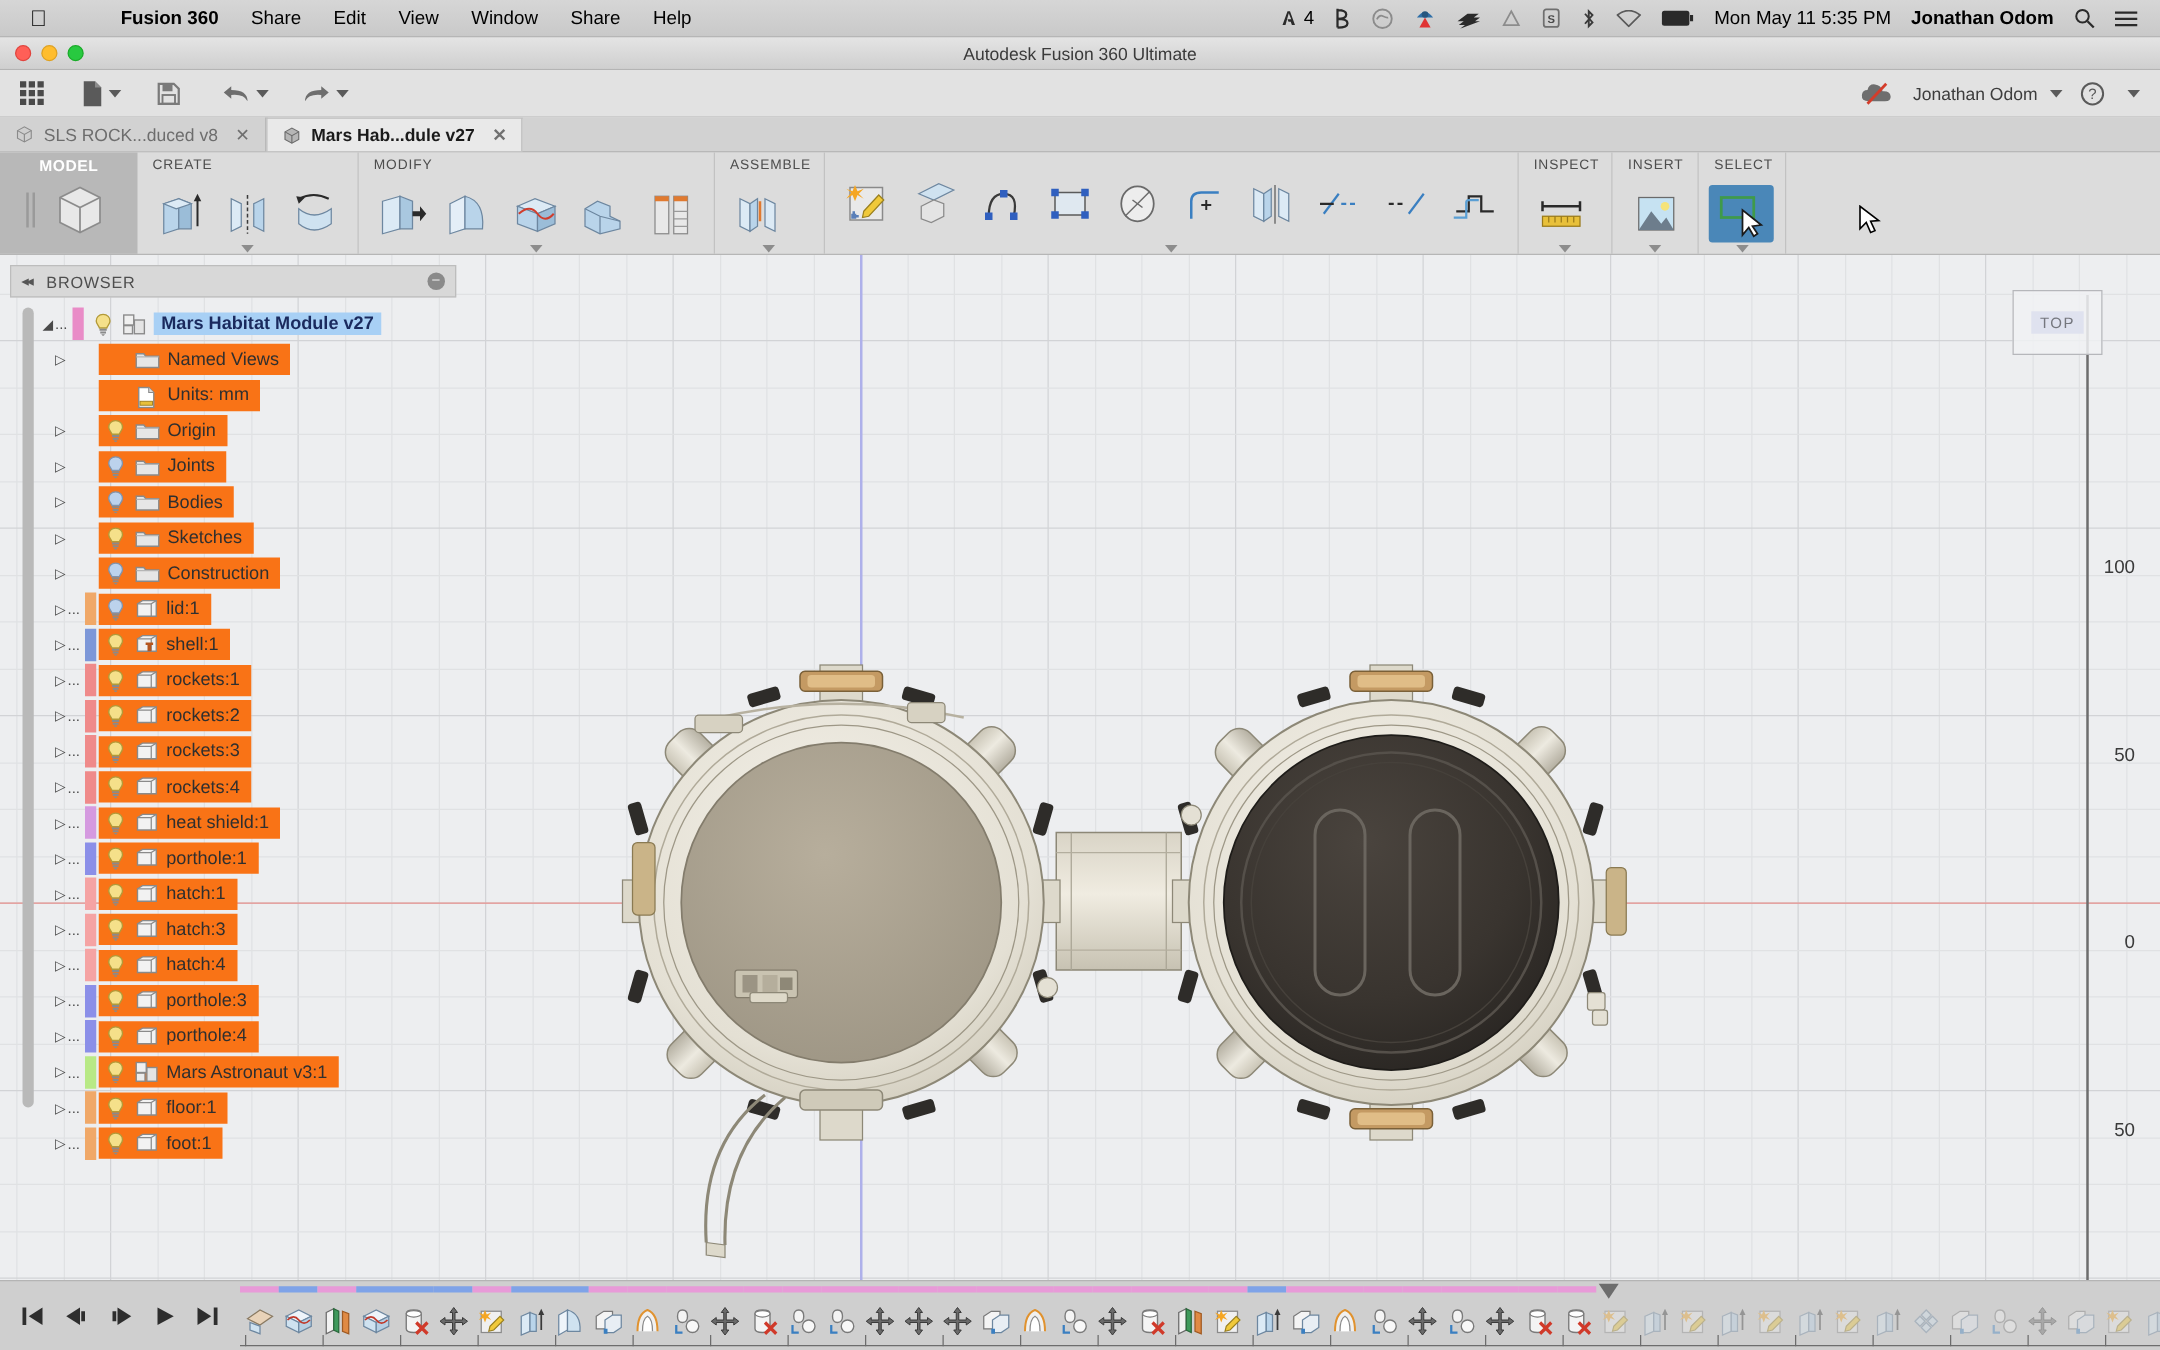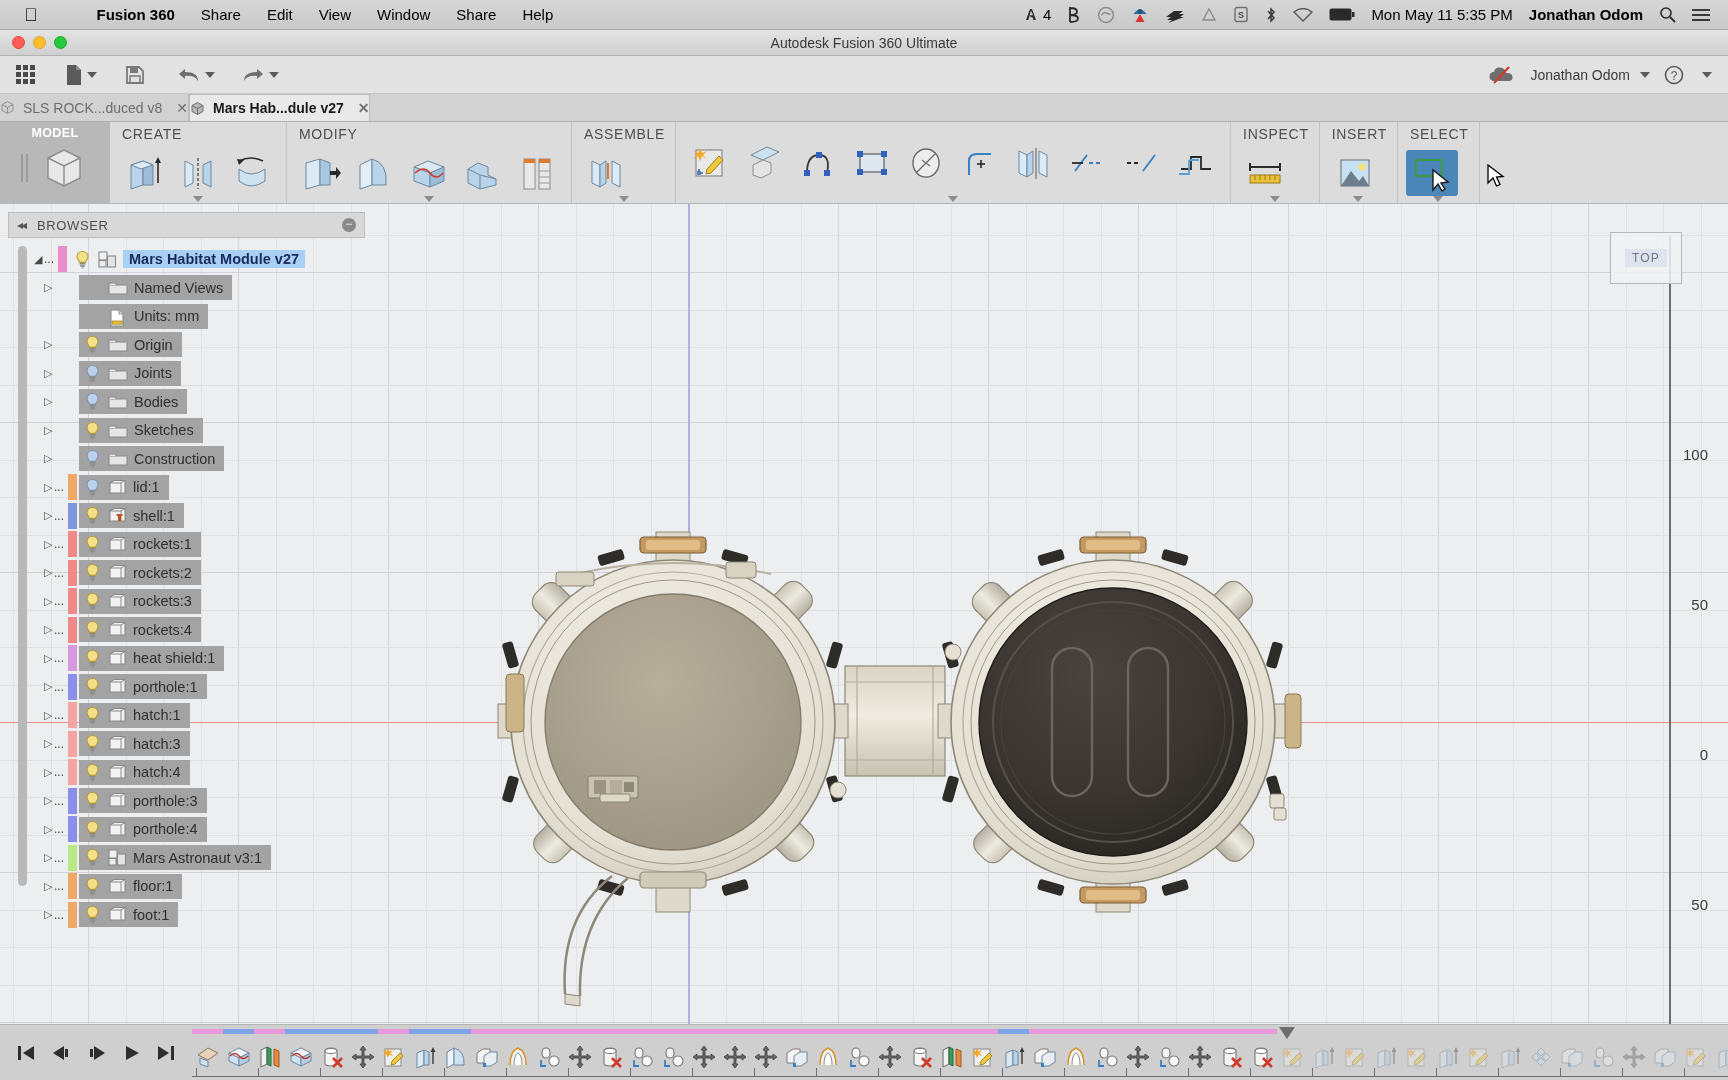--- a/index.html
+++ b/index.html
@@ -61,21 +61,21 @@
 
   
   #doctabs {
     height: 28px; width: 100%;
     background: #d2d2d2;
     display: flex; align-items: flex-end;
     border-bottom: 1px solid #b0b0b0;
   }
   .doctab {
     height: 27px; display: flex; align-items: center; gap: 8px;
-    padding: 0 0; font-size: 14px; color: #6d6d6d;
+    padding: 0 12px; font-size: 14px; color: #6d6d6d;
     border-right: 1px solid #b9b9b9;
     background: #d2d2d2;
     justify-content: flex-end;
   }
   .doctab.active { background: #e9e9e9; color: #1a1a1a; font-weight: bold;
     border-top: 1px solid #bdbdbd; border-left: 1px solid #bdbdbd;}
   .tab-close { font-size: 14px; color: #707070; margin-left: 6px; }
   .cube-ico { width: 15px; height: 15px; display: inline-block; }
 
   
@@ -90,21 +90,21 @@
     width: 110px; background: #b8b8b8; display: flex; flex-direction: column;
     align-items: center; padding-top: 4px;
   }
   #model-pill .mp-label { font-size: 12.5px; color: #fff; font-weight: bold; letter-spacing: .4px;}
   #model-pill .mp-icon { margin-top: 4px; display:flex; align-items:center; gap:4px;}
   .ribbon-group {
     display: flex; flex-direction: column;
     border-right: 1px solid #c2c2c2;
     padding: 0 6px; position: relative;
   }
-  .ribbon-group > .rg-title { font-size: 14px; color: #4e4e4e; letter-spacing: .7px;
+  .ribbon-group > .rg-title { font-size: 11px; color: #4e4e4e; letter-spacing: .7px;
     padding: 4px 4px 0 6px; }
   .rg-icons { display: flex; align-items: center; gap: 2px; flex: 1; padding: 0 2px; }
   .rb {
     width: 52px; height: 46px; display: flex; align-items: center; justify-content: center;
     border-radius: 3px;
   }
   .rb.selected { background: #4a87b8; }
   .rg-caret { position: absolute; bottom: 1px; left: 50%; transform: translateX(-50%);
     width: 0; height: 0; border-left: 5px solid transparent; border-right: 5px solid transparent;
     border-top: 6px solid #8d8d8d; }
@@ -150,21 +150,21 @@
   #browser-header .minus { margin-left: auto; width: 14px; height: 14px; border-radius: 50%;
     background: #8a8a8a; color: #e7e7e7; font-size: 12px; line-height: 12px; text-align: center; }
   #browser-body { padding-top: 7px; position: relative; }
   #browser-scroll { position: absolute; left: 10px; top: 8px; width: 9px; height: 640px;
     background: #b9b9b9; border-radius: 5px; }
   .tree-row { display: flex; align-items: center; height: 28.5px; font-size: 14.5px; color: #2f2f2f; }
   .tree-row .arrow { width: 10px; color: #4a4a4a; font-size: 11px; }
   .tree-row .dots { font-size: 12px; color: #4a4a4a; width: 14px; }
   .tree-row .colorbar { width: 9px; height: 26px; margin-right: 2px; }
   .tree-row .label-wrap { display: inline-flex; align-items: center; gap: 7px;
-     background: #a3a3a3; padding: 2px 9px 2px 5px; height: 25px; }
+     background: #f97316; padding: 2px 9px 2px 5px; height: 25px; }
   .tree-row.selected .label-wrap { background: transparent; }
   .tree-row .name { white-space: nowrap; }
   .tree-row.selected .name { background: #a8d0f5; color: #1a2a5e; font-weight: bold; padding: 1px 6px; }
   .bulb { width: 17px; height: 19px; display: inline-block; }
   .folder { width: 19px; height: 15px; display: inline-block; }
   .comp-ico { width: 18px; height: 17px; display: inline-block; }
 
   
   #activity {
     position: absolute; left: 8px; bottom: 8px; width: 357px; height: 26px;

